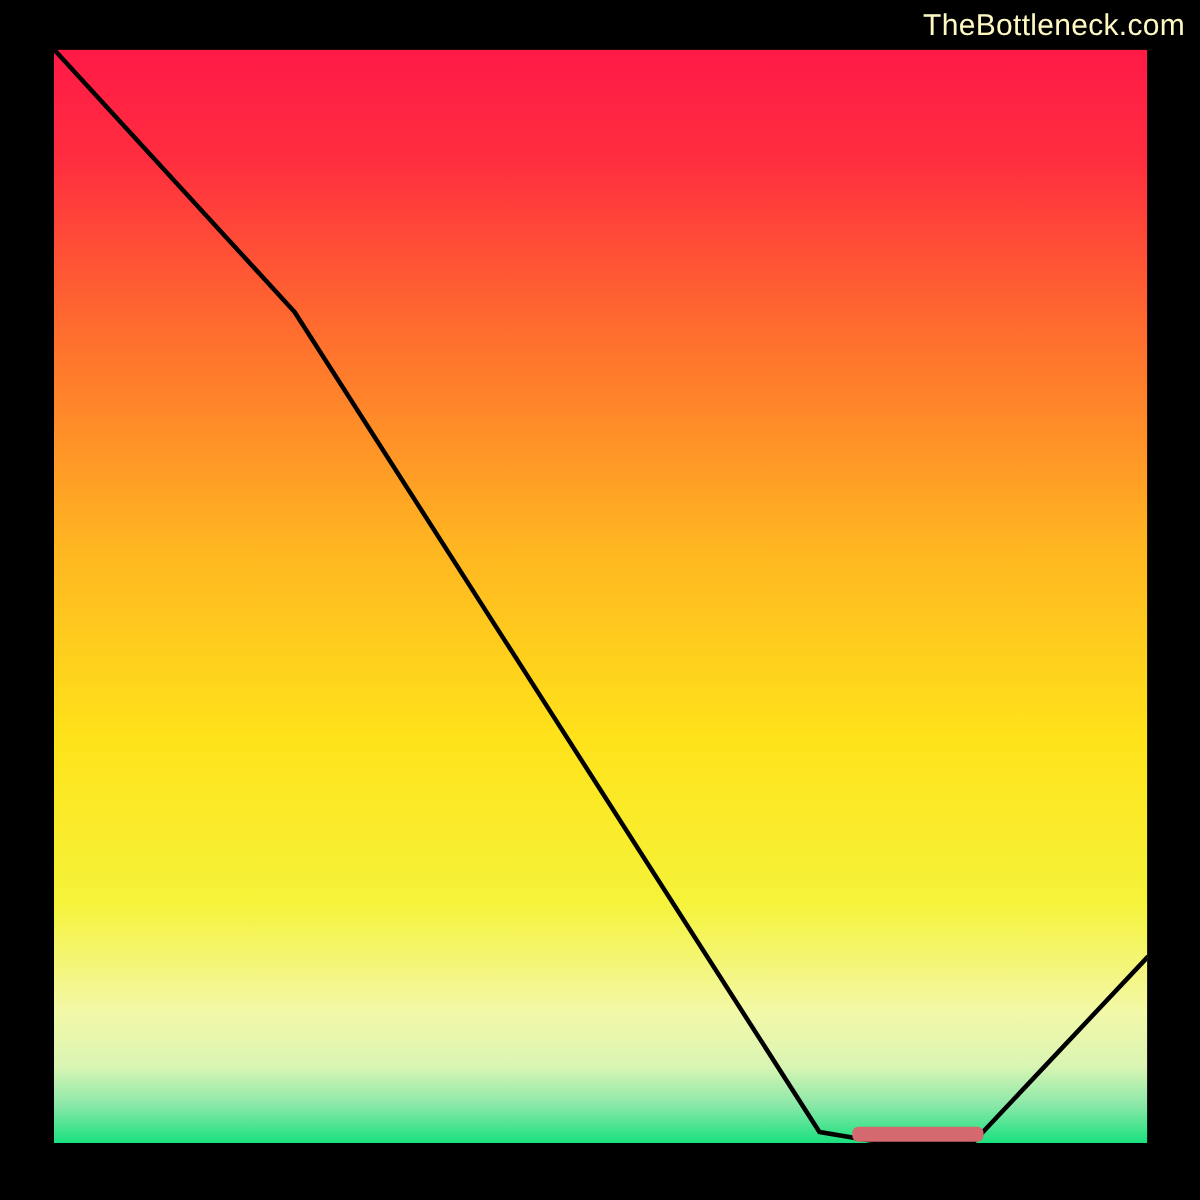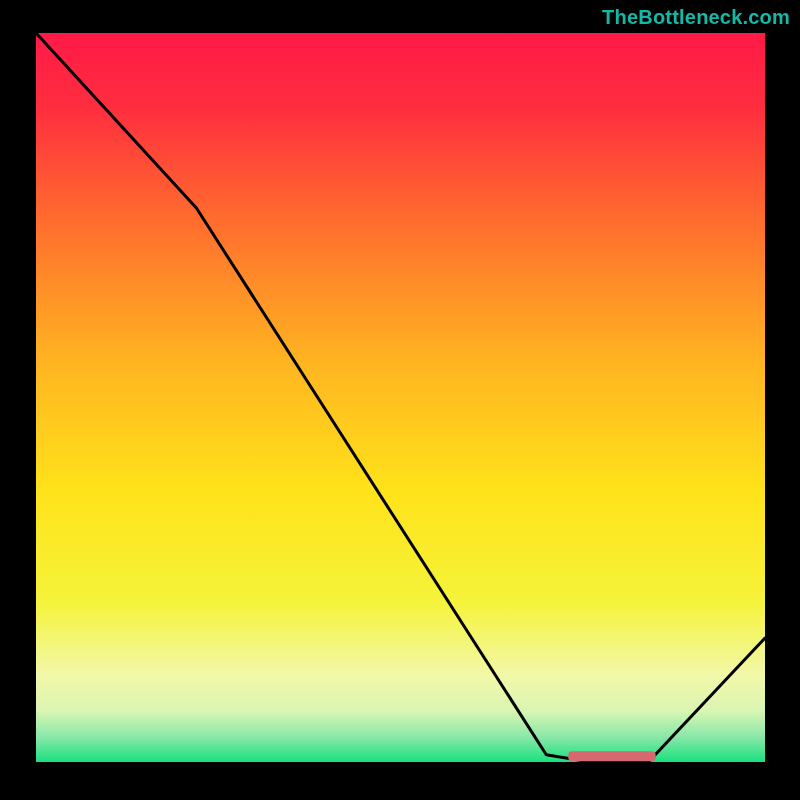--- a/index.html
+++ b/index.html
@@ -8,23 +8,23 @@
     width: 800px;
     height: 800px;
     background: #000;
     font-family: Arial, Helvetica, sans-serif;
     position: relative;
   }
   .watermark {
     position: absolute;
     top: 6px;
     right: 10px;
-    color: #14b8a6;
+    color: #fef9c3;
     font-size: 20px;
-    font-weight: 700;
+    font-weight: 400;
     letter-spacing: 0.2px;
     z-index: 5;
   }
   .plot-area {
     position: absolute;
     
     left: 36px;
     top: 33px;
     width: 729px;
     height: 729px;

